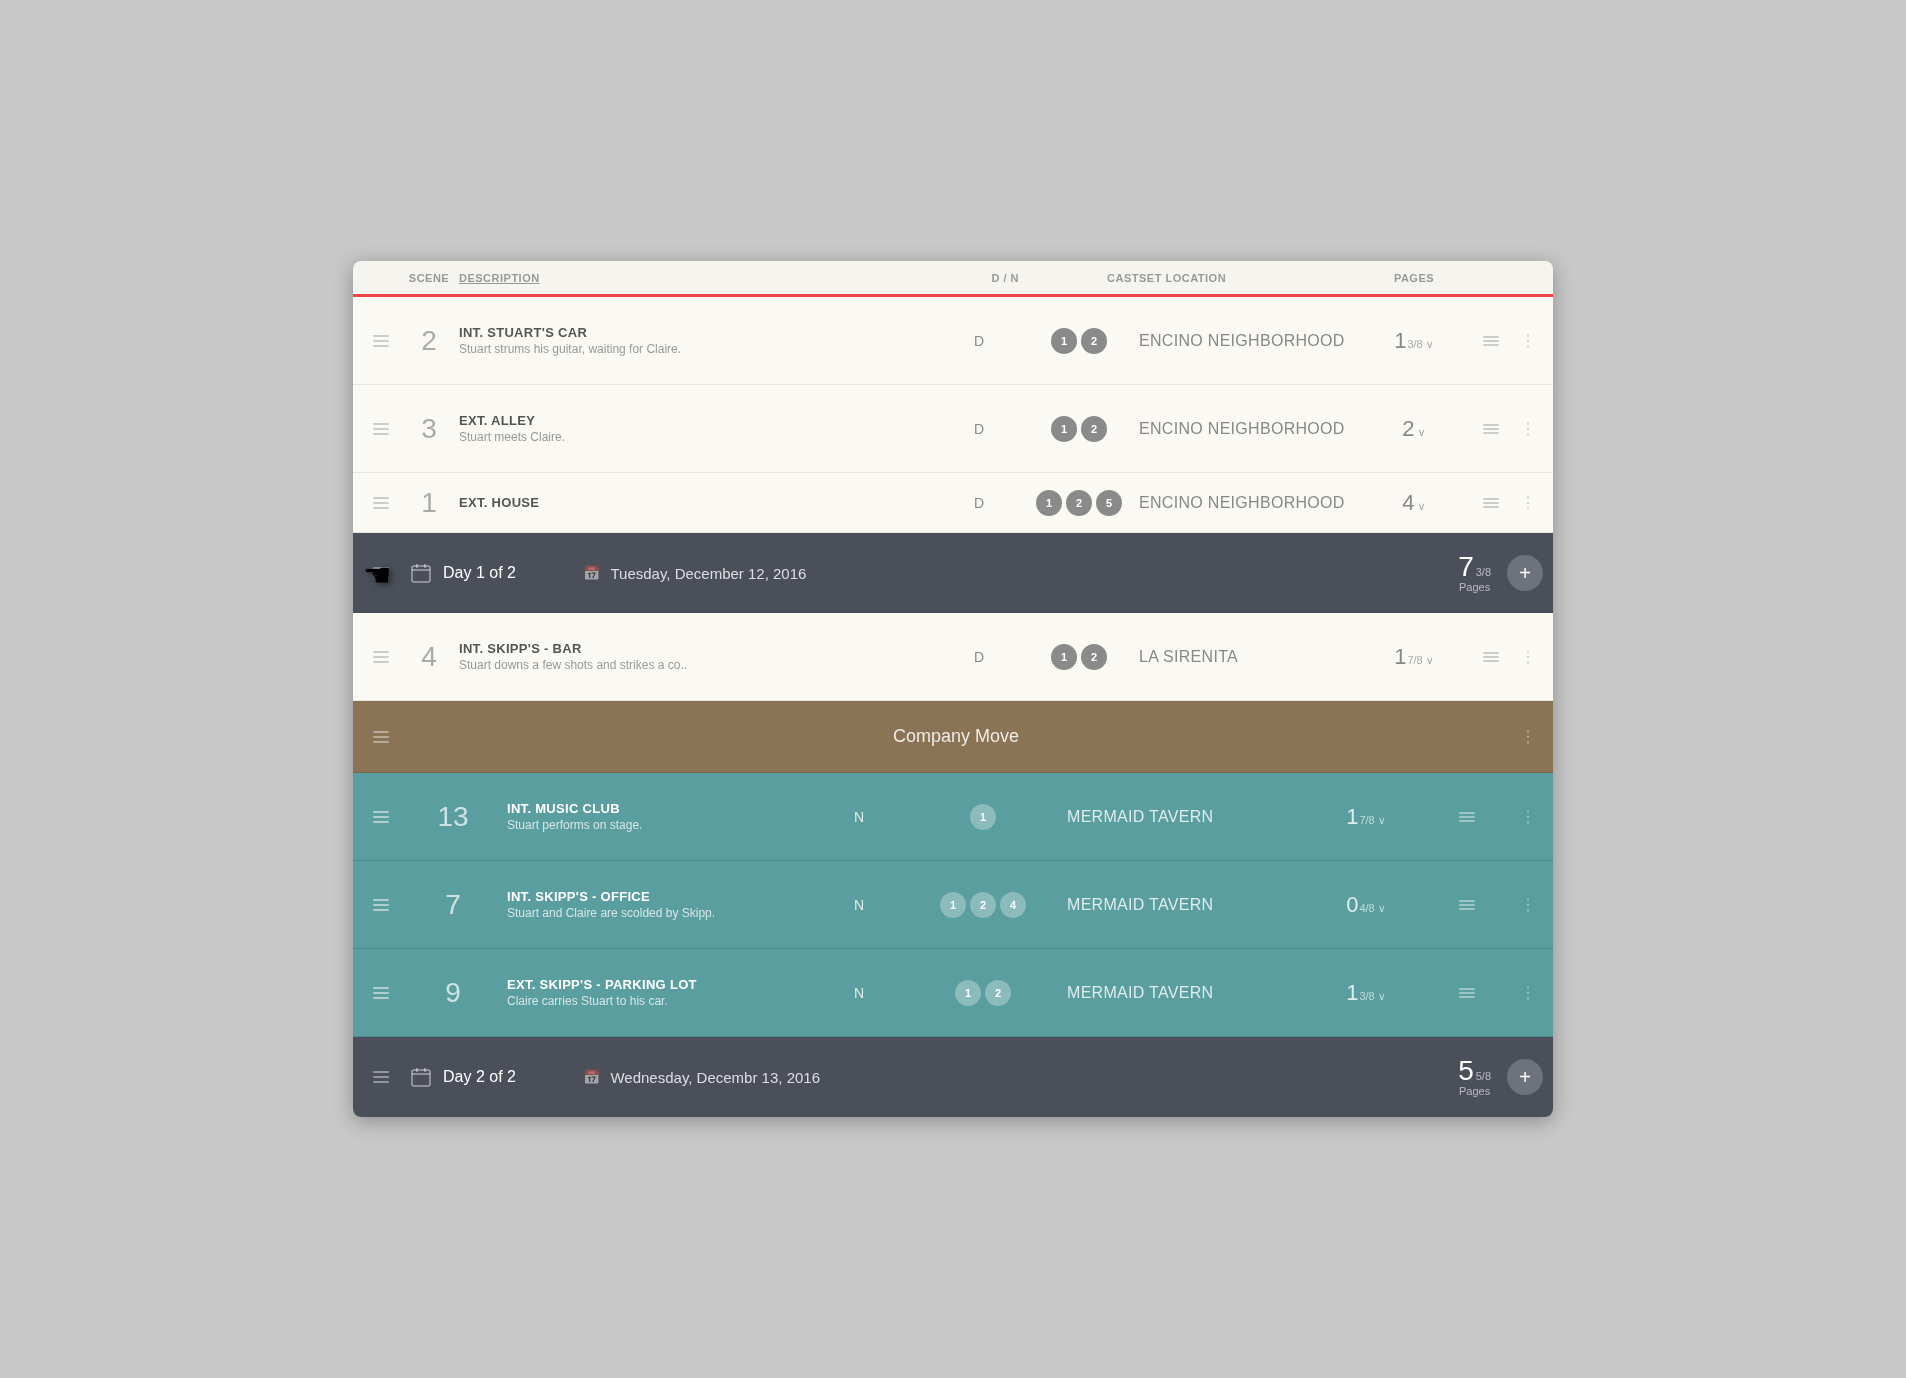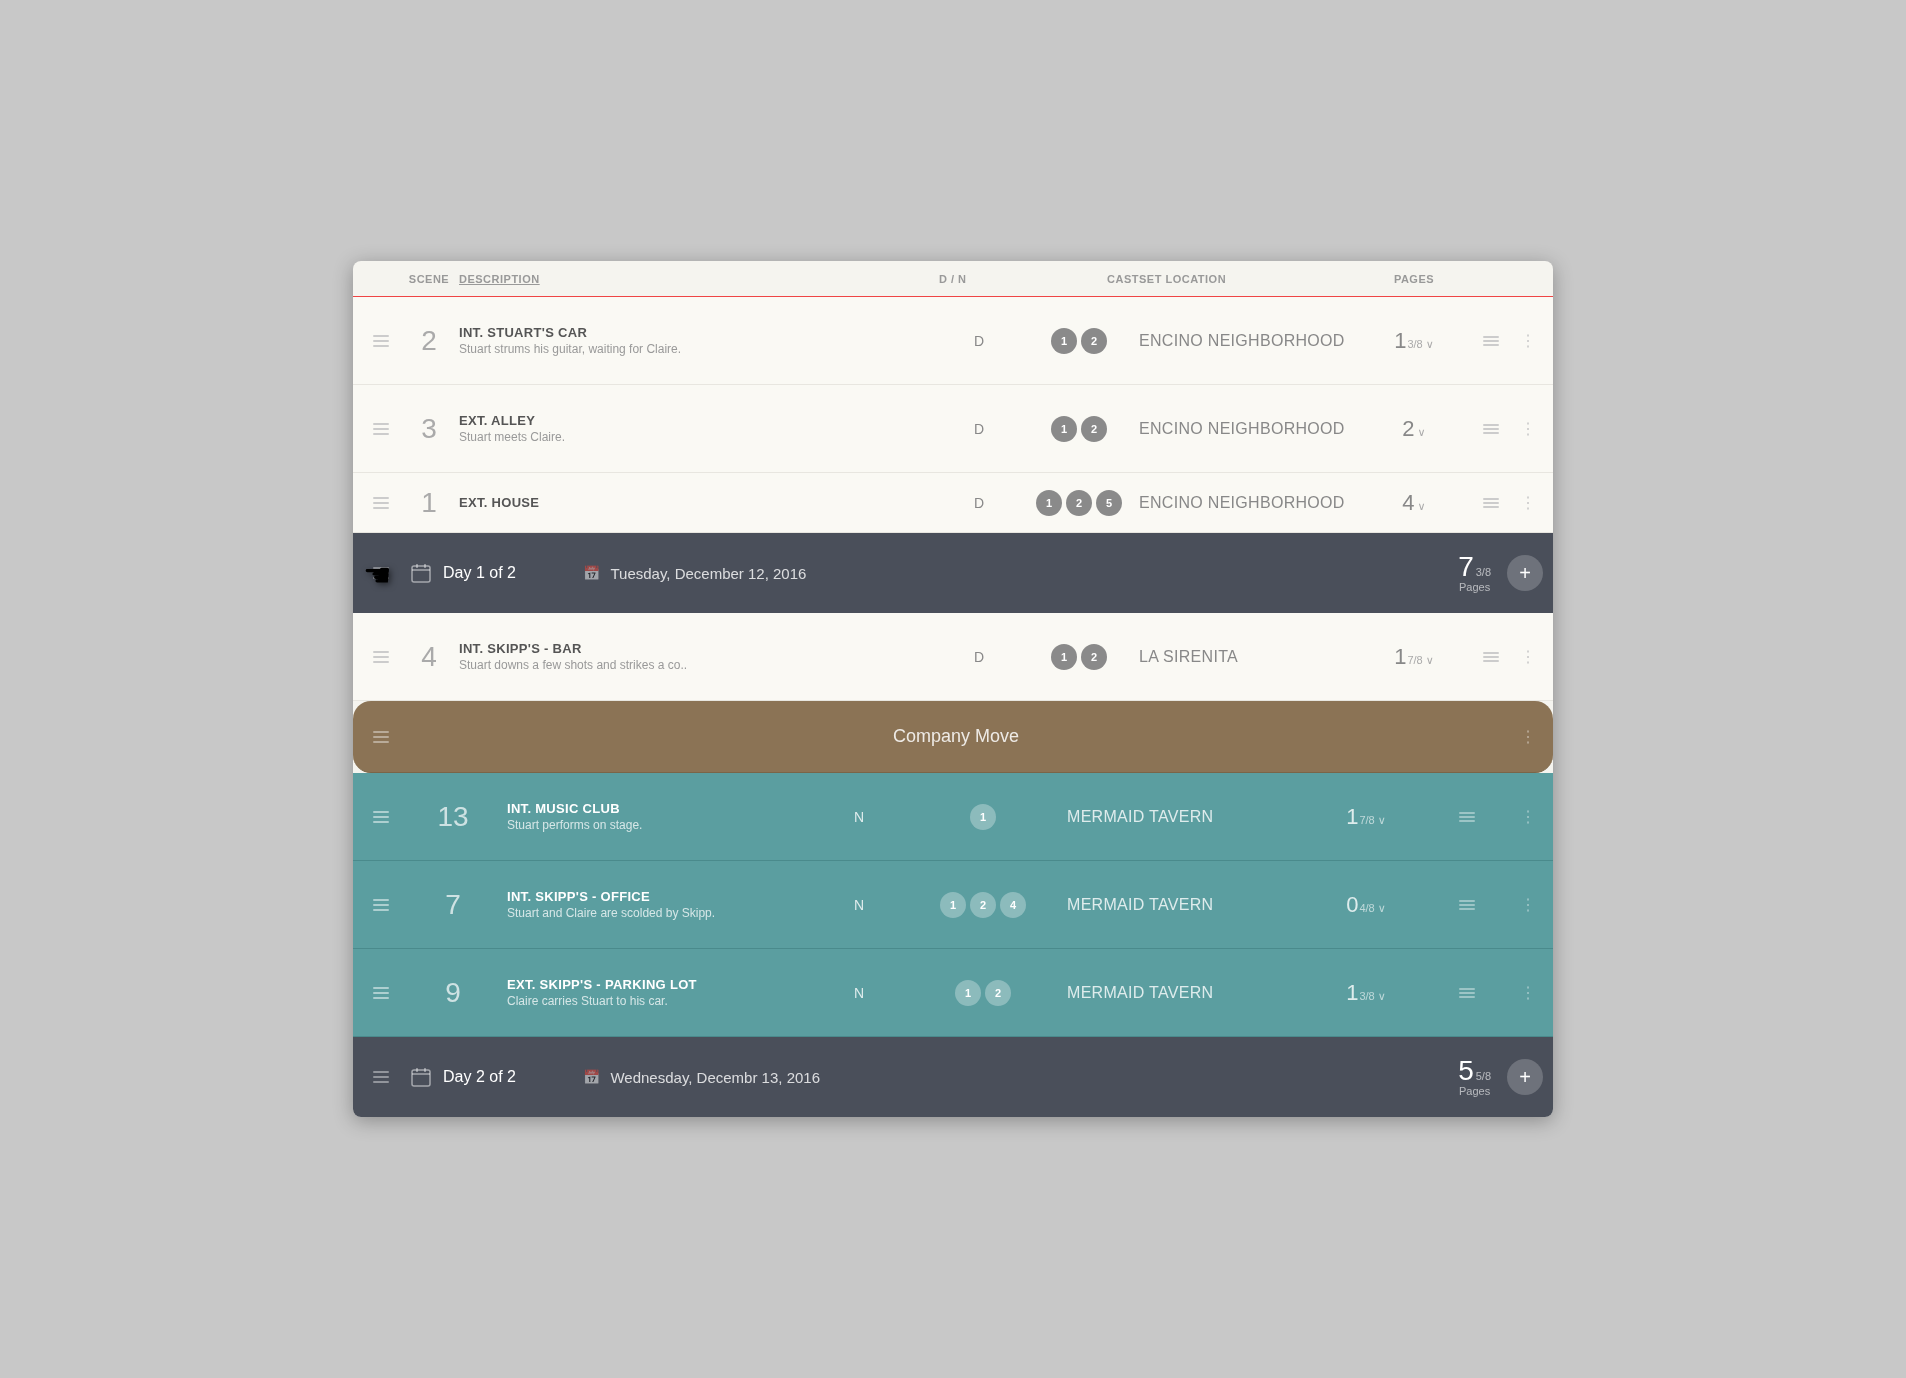--- a/index.html
+++ b/index.html
@@ -22,35 +22,35 @@
       position: relative;
     }
 
     
     .col-headers {
       display: flex;
       align-items: center;
       background: transparent;
       padding: 0 10px;
       height: 36px;
-      border-bottom: 1px solid #ef4444;
+      border-bottom: 3px solid #ef4444;
     }
 
     .col-header {
       font-size: 11px;
       font-weight: 600;
       color: #999;
       letter-spacing: 0.5px;
       text-transform: uppercase;
     }
 
     .col-drag { width: 36px; flex-shrink: 0; }
     .col-scene-num { width: 60px; flex-shrink: 0; text-align: center; }
     .col-description { flex: 1; min-width: 0; text-decoration: underline; }
-    .col-dm { width: 80px; flex-shrink: 0; text-align: left; }
+    .col-dm { width: 80px; flex-shrink: 0; text-align: right; }
     .col-cast { width: 120px; flex-shrink: 0; text-align: right; }
     .col-location { width: 220px; flex-shrink: 0; }
     .col-pages { width: 110px; flex-shrink: 0; text-align: center; }
     .col-icon1 { width: 44px; flex-shrink: 0; }
     .col-icon2 { width: 30px; flex-shrink: 0; }
 
     
     .scene-row {
       display: flex;
       align-items: center;
@@ -308,21 +308,20 @@
     }
 
     
     .company-move-row {
       display: flex;
       align-items: center;
       padding: 1px 10px;
       height: 72px;
       background: #8b7355;
       border-bottom: 1px solid #7a6548;
-      border-radius: 18px;
     }
 
     .company-move-drag {
       width: 36px;
       flex-shrink: 0;
       color: rgba(255,255,255,0.4);
       font-size: 16px;
       display: flex;
       align-items: center;
       justify-content: center;

